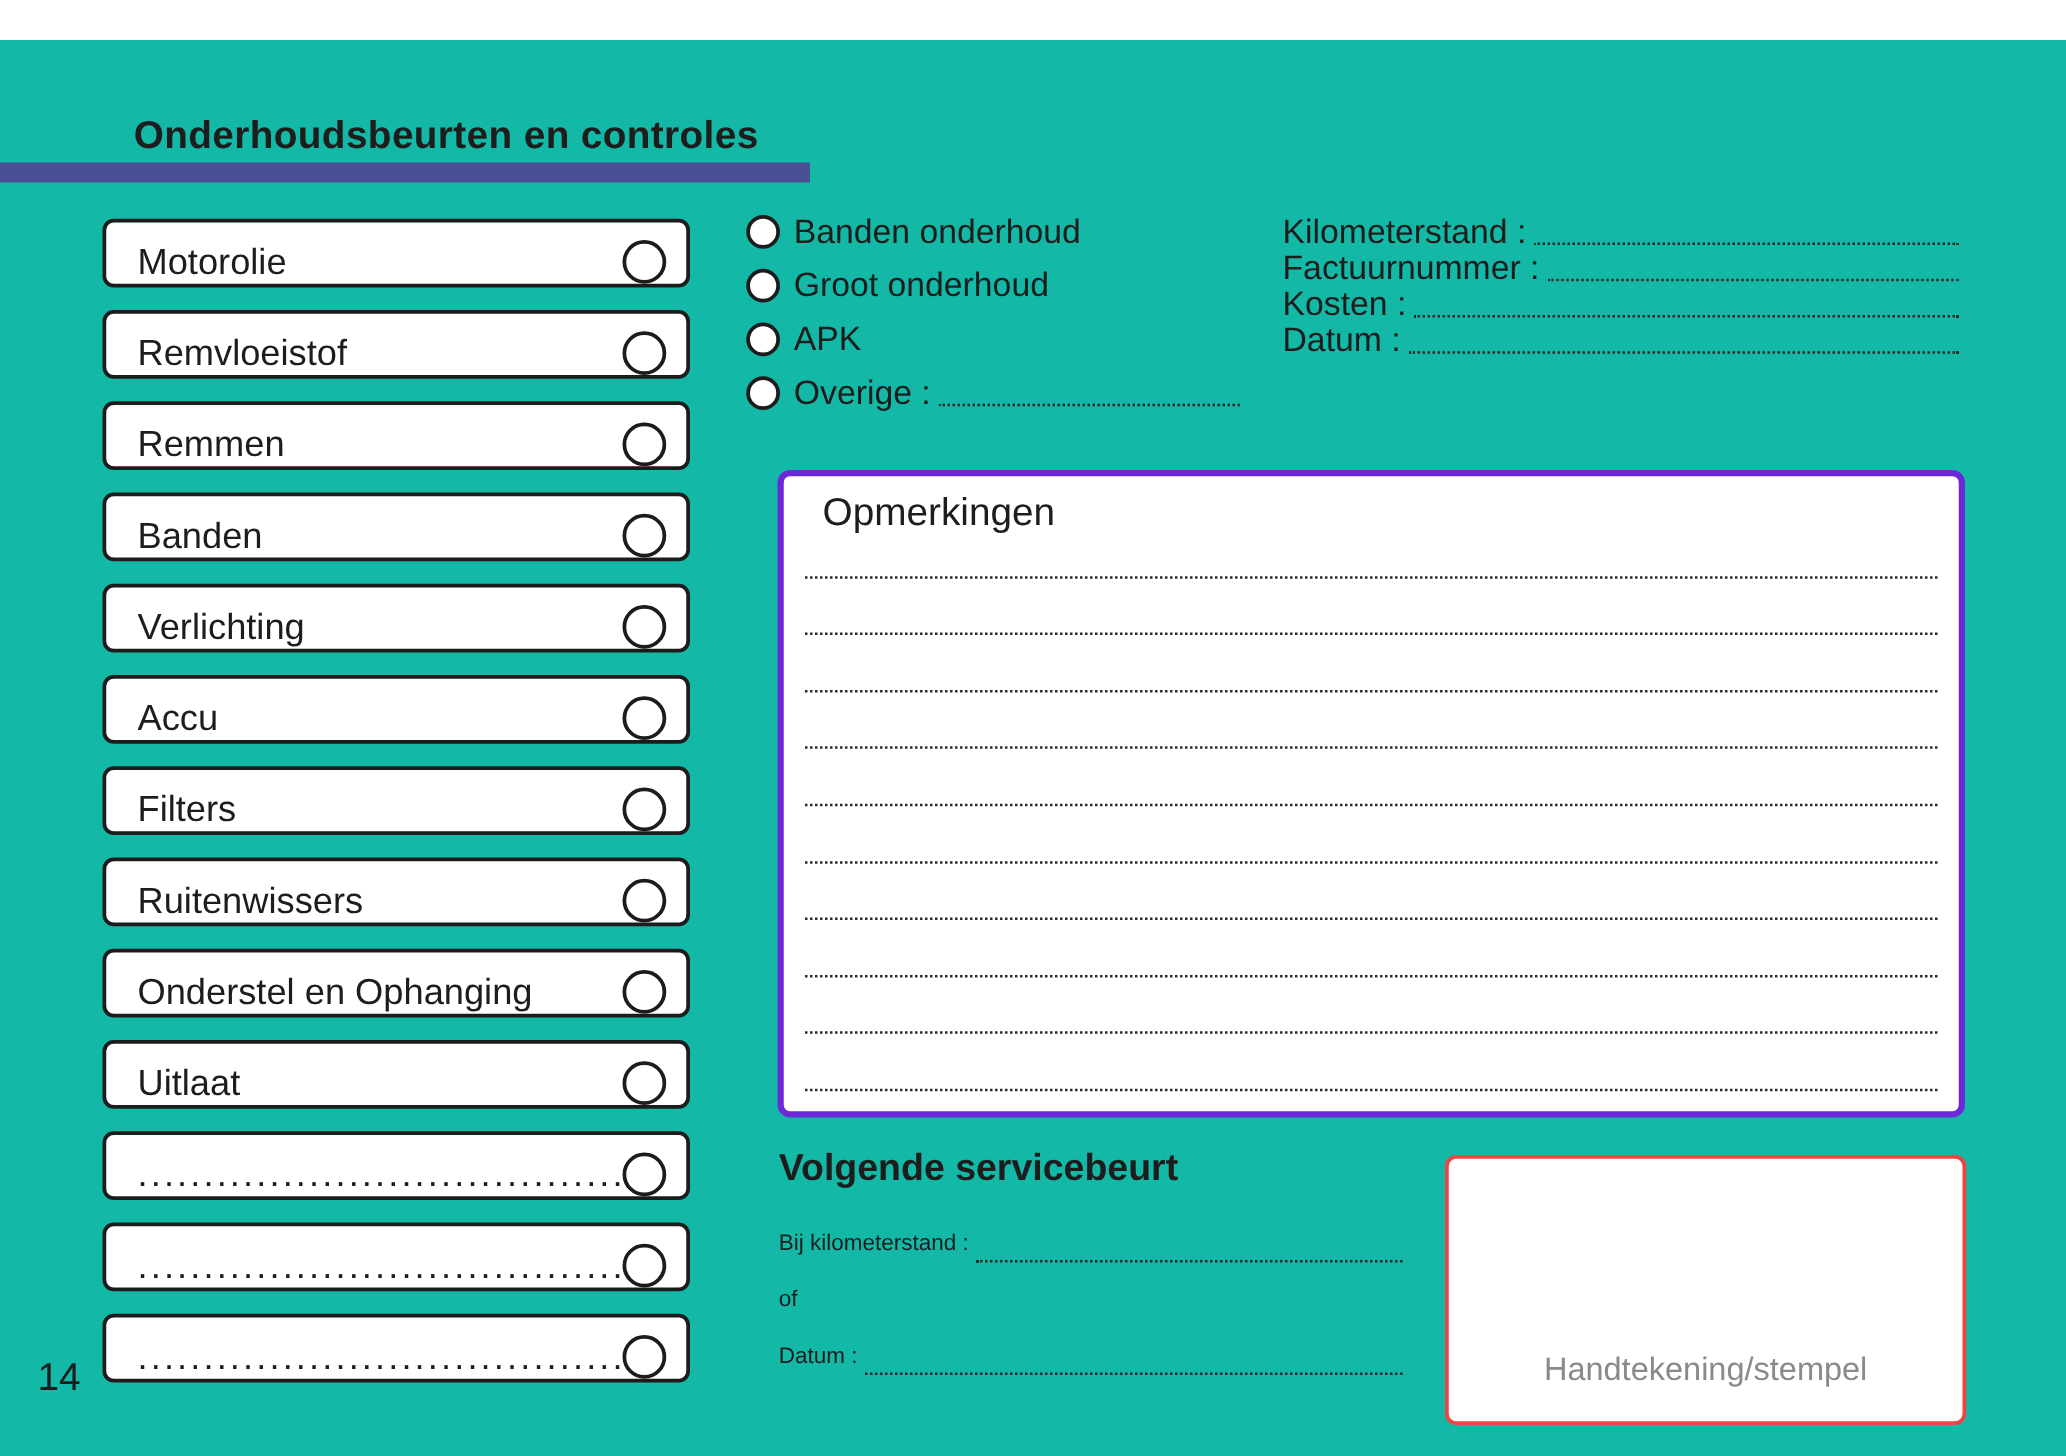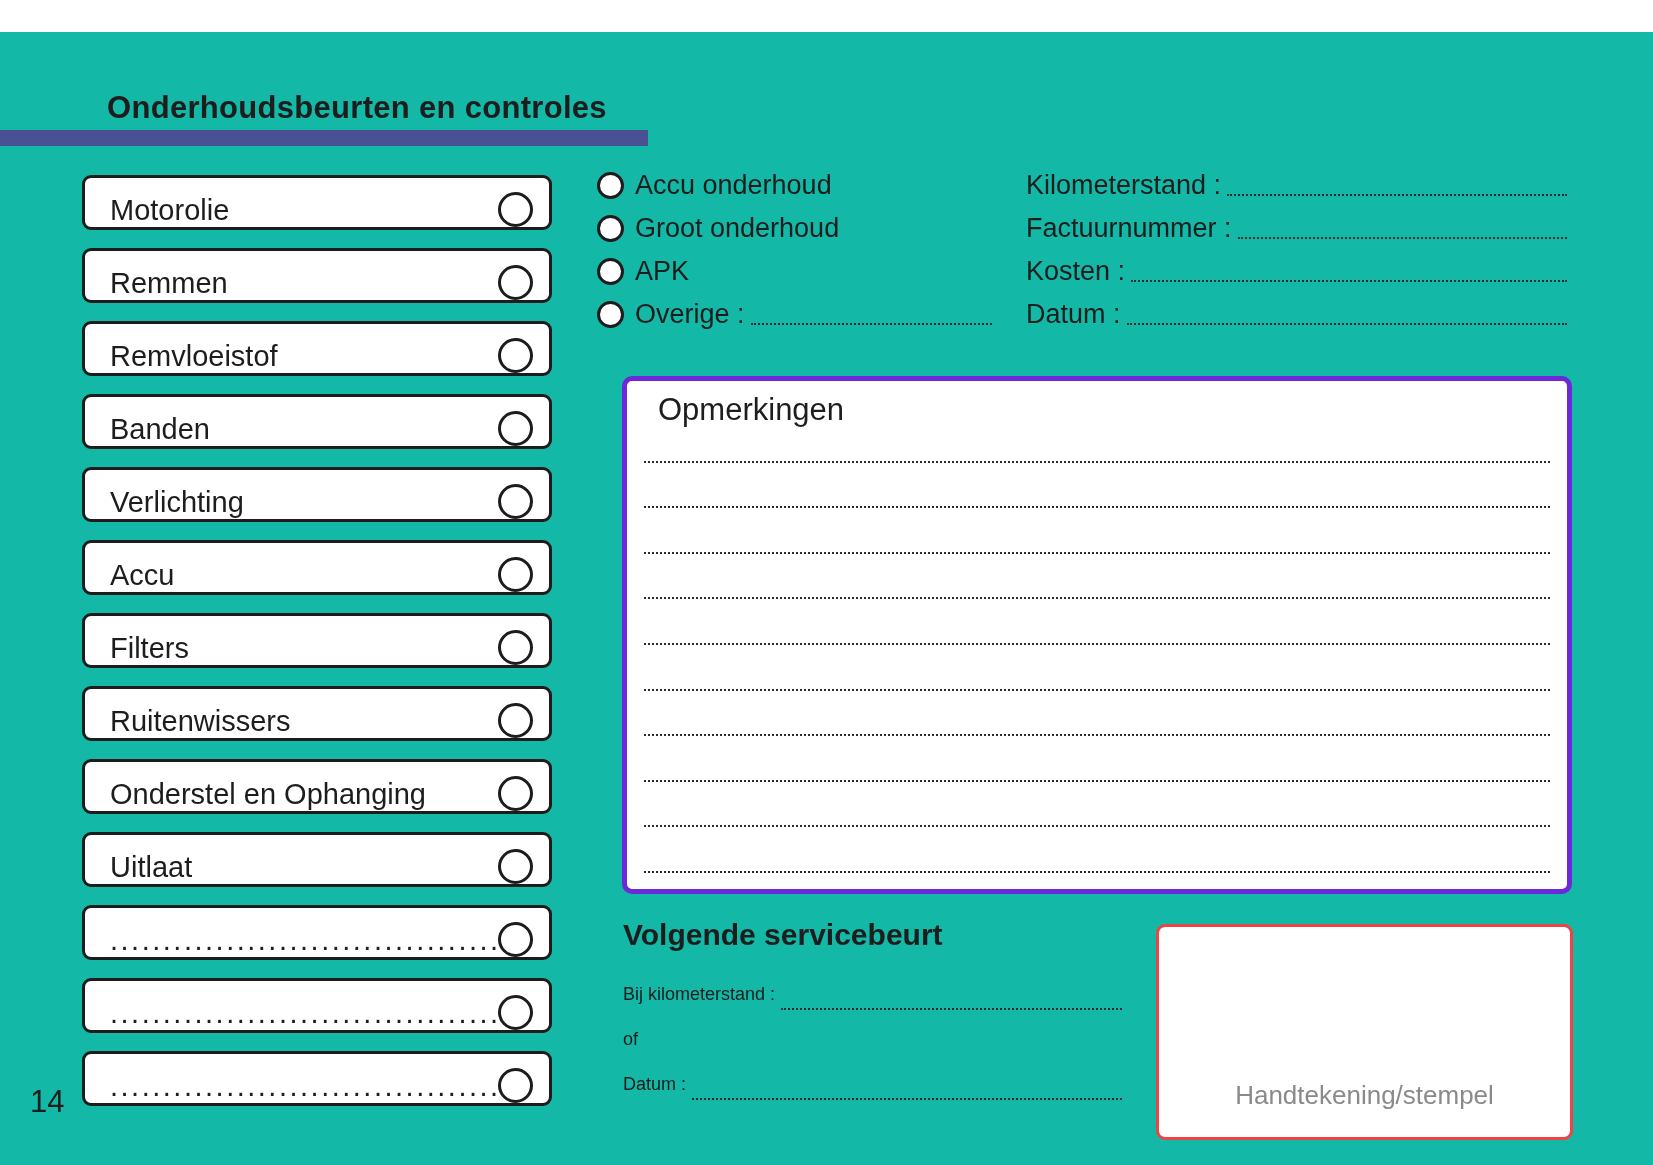--- a/index.html
+++ b/index.html
@@ -18,21 +18,21 @@
   .circle{box-sizing:border-box;width:35px;height:35px;border:3px solid #1c1c1c;border-radius:50%;flex:0 0 auto;background:#fff;}
 
   
   .radio-group{position:absolute;left:597px;top:139px;width:395px;display:flex;flex-direction:column;gap:14px;}
   .radio-row{display:flex;align-items:center;height:29px;}
   .radio-circle{box-sizing:border-box;width:27px;height:27px;border:3px solid #1c1c1c;border-radius:50%;margin-right:11px;flex:0 0 auto;background:#fff;}
   .radio-row .label{font-size:27px;white-space:nowrap;}
   .fill-line{flex:1 1 auto;border-bottom:2.5px dotted #2b2b2b;align-self:flex-end;margin:0 0 4px 6px;}
 
   
-  .fields{position:absolute;left:1026px;top:139px;width:541px;display:flex;flex-direction:column;gap:14px;}
+  .fields{position:absolute;left:1026px;top:139px;width:541px;display:flex;flex-direction:column;}
   .field-row{display:flex;align-items:center;height:29px;}
   .field-row .label{font-size:27px;white-space:nowrap;}
 
   
   .remarks{box-sizing:border-box;position:absolute;left:622px;top:344px;width:950px;height:518px;
            border:5px solid #6d28d9;border-radius:10px;background:#fff;}
   .remarks-title{position:absolute;left:31px;top:11px;font-size:31px;}
   .remark-lines{position:absolute;left:17px;right:17px;top:36px;}
   .remark-line{height:43.6px;border-bottom:2.5px dotted #2b2b2b;}
 
@@ -56,25 +56,25 @@
 
   <div class="page-title">Onderhoudsbeurten en controles</div>
   <div class="accent-bar" style="background: rgb(74, 80, 148);"></div>
 
   <div class="checklist">
     <div class="check-row">
       <span class="label">Motorolie</span>
       <span class="circle"></span>
     </div>
     <div class="check-row">
-      <span class="label">Remmen</span>
+      <span class="label">Remvloeistof</span>
       <span class="circle"></span>
     </div>
     <div class="check-row">
-      <span class="label">Remvloeistof</span>
+      <span class="label">Remmen</span>
       <span class="circle"></span>
     </div>
     <div class="check-row">
       <span class="label">Banden</span>
       <span class="circle"></span>
     </div>
     <div class="check-row">
       <span class="label">Verlichting</span>
       <span class="circle"></span>
     </div>
@@ -108,21 +108,21 @@
     </div>
     <div class="check-row">
       <span class="label dots">......................................</span>
       <span class="circle"></span>
     </div>
   </div>
 
   <div class="radio-group">
     <div class="radio-row">
       <span class="radio-circle"></span>
-      <span class="label">Accu onderhoud</span>
+      <span class="label">Banden onderhoud</span>
     </div>
     <div class="radio-row">
       <span class="radio-circle"></span>
       <span class="label">Groot onderhoud</span>
     </div>
     <div class="radio-row">
       <span class="radio-circle"></span>
       <span class="label">APK</span>
     </div>
     <div class="radio-row">

